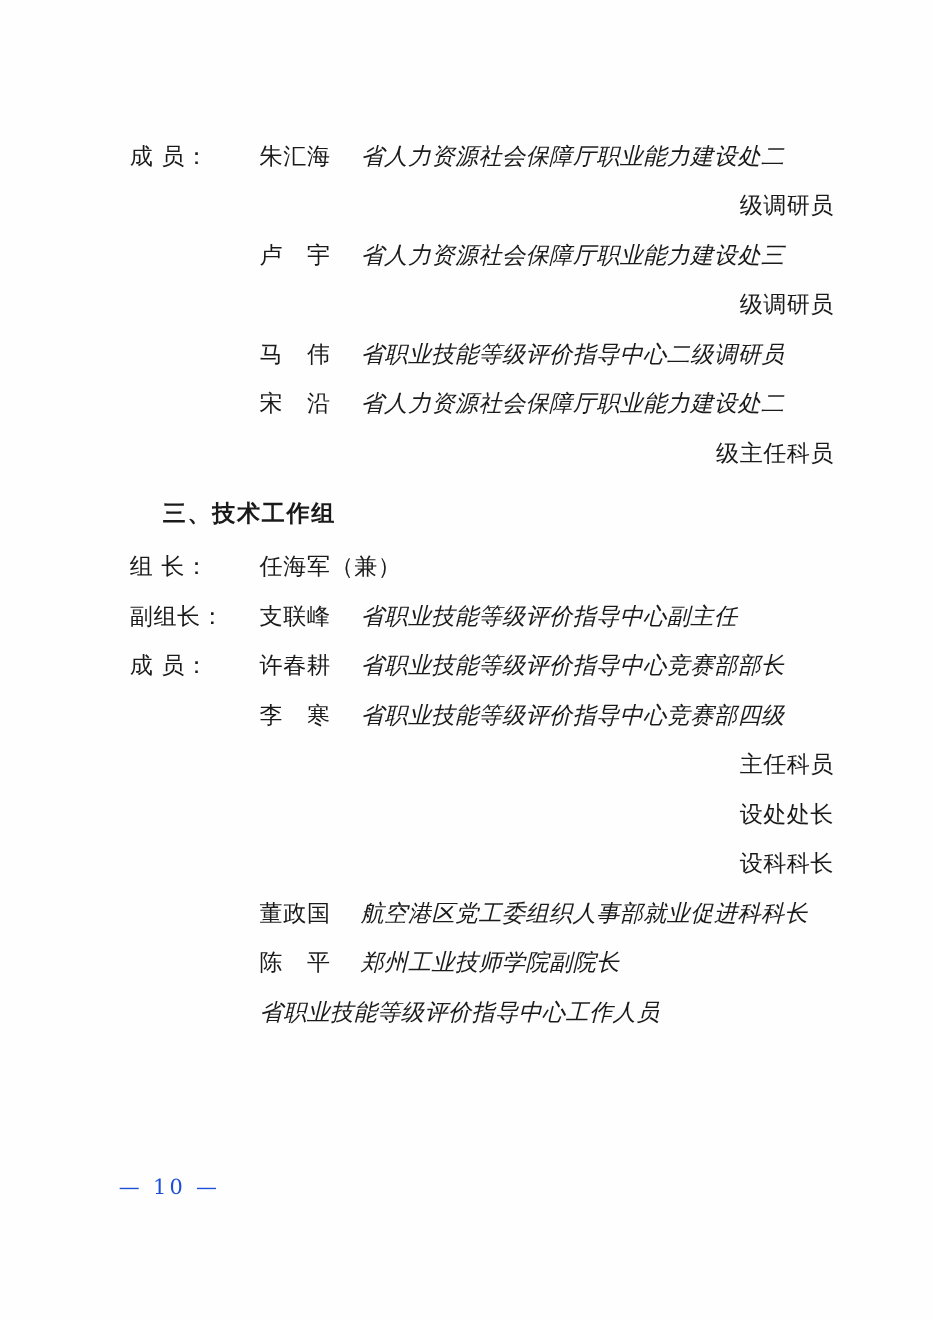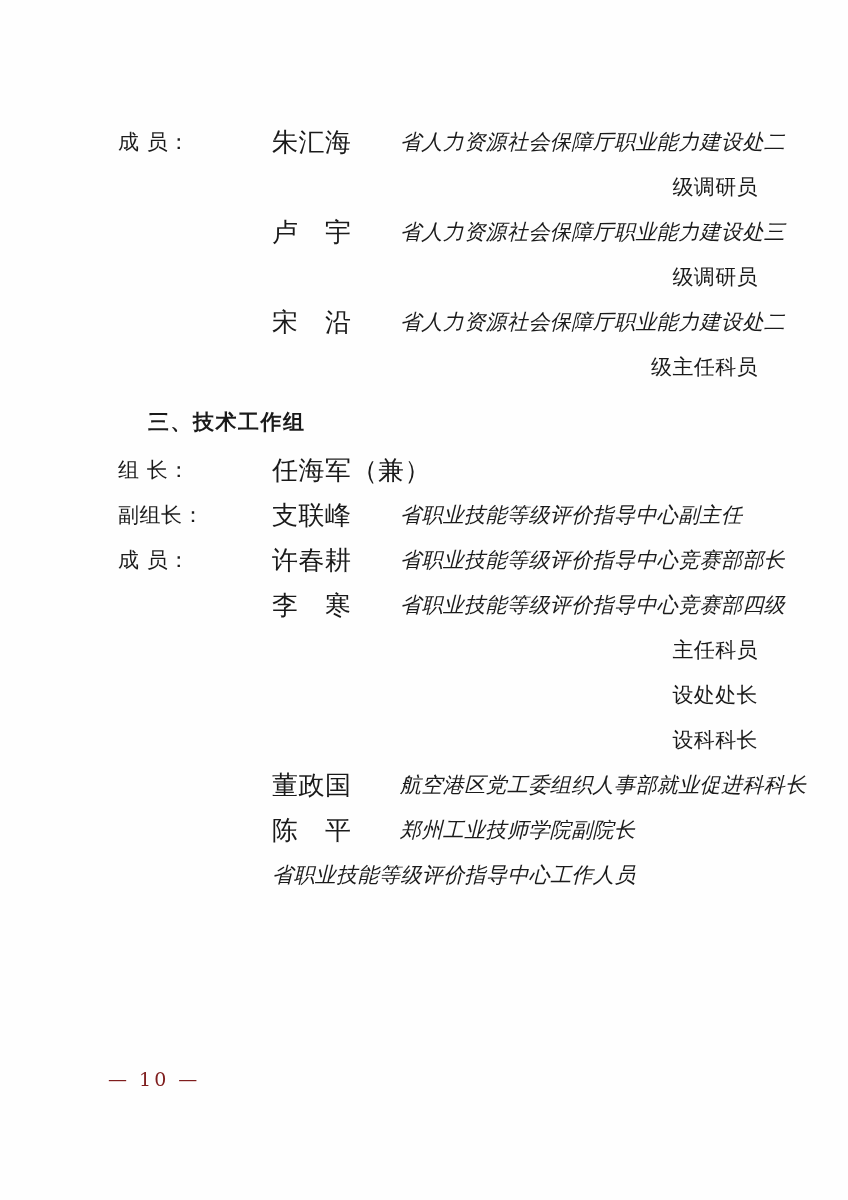--- a/index.html
+++ b/index.html
@@ -30,33 +30,32 @@
   }
 
   
   .doc-line {
     display: flex;
     align-items: flex-end;
     font-size: 21px;
     line-height: 45px;
     letter-spacing: 0.5px;
     white-space: nowrap;
-    gap: 36px;
   }
   
   .label {
     width: 118px;
     flex: 0 0 118px;
     font-size: 21px;
     letter-spacing: 0.5px;
   }
   .name {
     width: 92px;
     flex: 0 0 92px;
-    font-size: 26px;
+    font-size: 21px;
     letter-spacing: 0.5px;
   }
   .desc {
     font-size: 21px;
     letter-spacing: 0.4px;
     font-style: italic;
   }
   
   .cont {
     font-size: 21px;
@@ -78,21 +77,21 @@
   }
 
   
   .footer {
     position: absolute;
     left: 108px;
     top: 1068px;
     font-size: 19px;
     font-family: "DejaVu Serif", serif;
     letter-spacing: 3px;
-    color: #7f1d1d;
+    color: #1d4ed8;
   }
 
   .row-block { margin: 0; padding: 0; }
 </style>
 </head>
 <body>
 
 <div class="page">
   <div class="content">
 
@@ -107,20 +106,27 @@
 
     <div class="row-block">
       <div class="doc-line">
         <span class="label"></span>
         <span class="name">卢　宇</span>
         <span class="desc">省人力资源社会保障厅职业能力建设处三</span>
       </div>
       <div class="cont">级调研员</div>
     </div>
 
+    <div class="row-block">
+      <div class="doc-line">
+        <span class="label"></span>
+        <span class="name">马　伟</span>
+        <span class="desc">省职业技能等级评价指导中心二级调研员</span>
+      </div>
+    </div>
 
     <div class="row-block">
       <div class="doc-line">
         <span class="label"></span>
         <span class="name">宋　沿</span>
         <span class="desc">省人力资源社会保障厅职业能力建设处二</span>
       </div>
       <div class="cont">级主任科员</div>
     </div>
 

